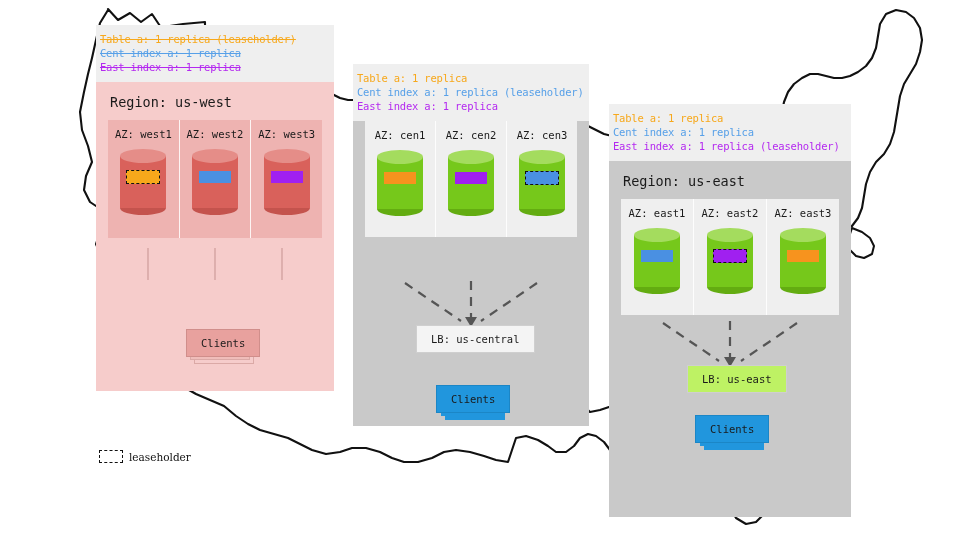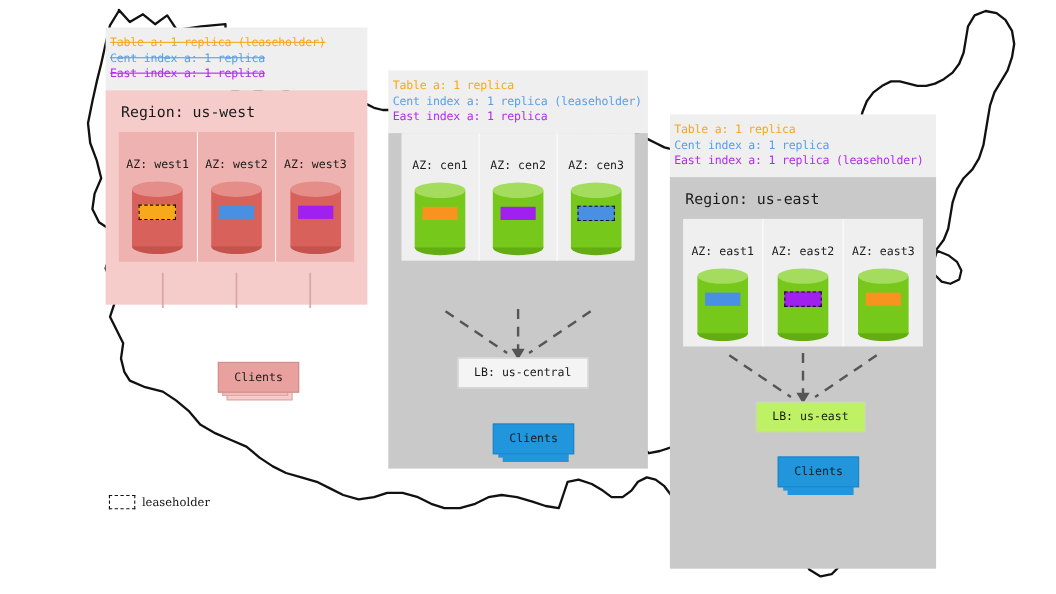--- a/index.html
+++ b/index.html
@@ -20,41 +20,41 @@
   .leg-line{font-size:10.5px;white-space:nowrap;letter-spacing:-0.2px;}
   .struck .leg-line{text-decoration:line-through;}
   .region-body{position:relative;}
   .region-title{
     font-size:13.5px;color:#1a1a1a;padding:12px 0 10px 14px;letter-spacing:0px;
   }
   .az-strip{
     position:relative;display:flex;margin:0 12px;
   }
   .az{
-    flex:1;position:relative;text-align:center;padding:24px 0 12px 0;
+    flex:1;position:relative;text-align:center;padding:8px 0 12px 0;
   }
   .az + .az{border-left:1px solid rgba(255,255,255,.85);}
   .az-label{font-size:10.5px;color:#1a1a1a;margin-bottom:9px;white-space:nowrap;}
 
   
   .cyl{position:relative;width:46px;height:66px;margin:0 auto;}
   .cyl .body{position:absolute;left:0;top:7px;width:46px;height:52px;}
   .cyl .top{position:absolute;left:0;top:0;width:46px;height:14px;border-radius:50%;}
   .cyl .bot{position:absolute;left:0;top:52px;width:46px;height:14px;border-radius:50%;}
   .chip{
     position:absolute;left:7px;top:22px;width:32px;height:12px;z-index:4;
   }
   .chip.lease{border:1.6px dashed #111;left:6px;top:21px;width:32px;height:12px;}
 
   
   .lb{
     position:absolute;z-index:5;font-size:10.5px;color:#1a1a1a;
     padding:7px 14px;white-space:nowrap;text-align:center;
   }
-  .clients-wrap{position:absolute;z-index:5;margin-left:12px;}
+  .clients-wrap{position:absolute;z-index:5;}
   .clients{
     position:relative;font-size:10.5px;color:#1a1a1a;
     padding:7px 14px;white-space:nowrap;text-align:center;z-index:3;
   }
   .clients-wrap .sh{position:absolute;z-index:1;}
   .conn{position:absolute;z-index:1;}
 
   
   #legend{position:absolute;z-index:6;display:flex;align-items:center;gap:6px;}
   #legend .swatch{width:22px;height:11px;border:1.6px dashed #111;background:#fff;}
@@ -117,21 +117,21 @@
     <path fill="none" stroke="#111111" stroke-width="2.0" stroke-linejoin="round" stroke-linecap="round" d="M852,228 L862,232 L870,238 L874,246 L872,254 L864,258
          L856,256 L850,250 L848,242 L850,234 Z"></path>
   </svg>
 
   <div class="region" id="r-west" style="left:96px;top:25px;width:238px;">
     <div class="region-head struck">
       <div class="leg-line" style="color:#f7a81b">Table a: 1 replica (leaseholder)</div>
       <div class="leg-line" style="color:#57a0e8">Cent index a: 1 replica</div>
       <div class="leg-line" style="color:#b429f0">East index a: 1 replica</div>
     </div>
-    <div class="region-body" style="background:#f6cccb;height:195px;">
+    <div class="region-body" style="background:#f6cccb;height:309px;">
       <div class="region-title">Region: us-west</div>
 
       <svg class="conn" width="238" height="160" style="left:0;top:38px;" xmlns="http://www.w3.org/2000/svg">
         <line x1="52" y1="128" x2="52" y2="172" stroke="#d8a8a6" stroke-width="1.6"></line>
         <line x1="119" y1="128" x2="119" y2="212" stroke="#d8a8a6" stroke-width="1.6"></line>
         <line x1="186" y1="128" x2="186" y2="172" stroke="#d8a8a6" stroke-width="1.6"></line>
       </svg>
 
       <div class="az-strip" style="background:#eeb3b1;height:118px;">
         <div class="az">

